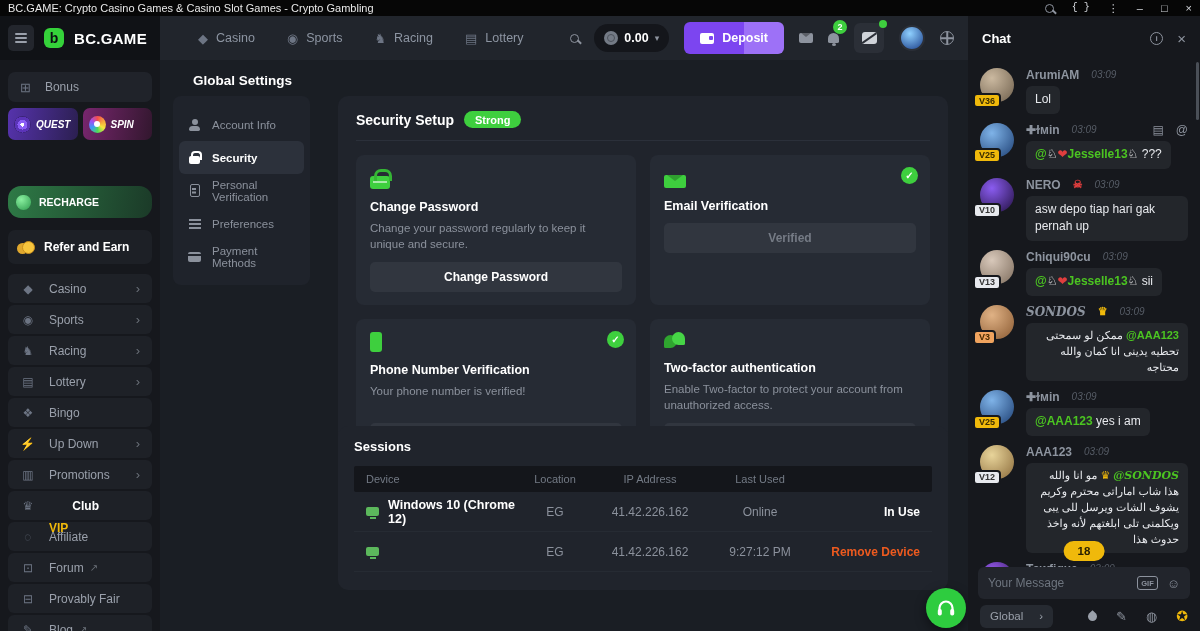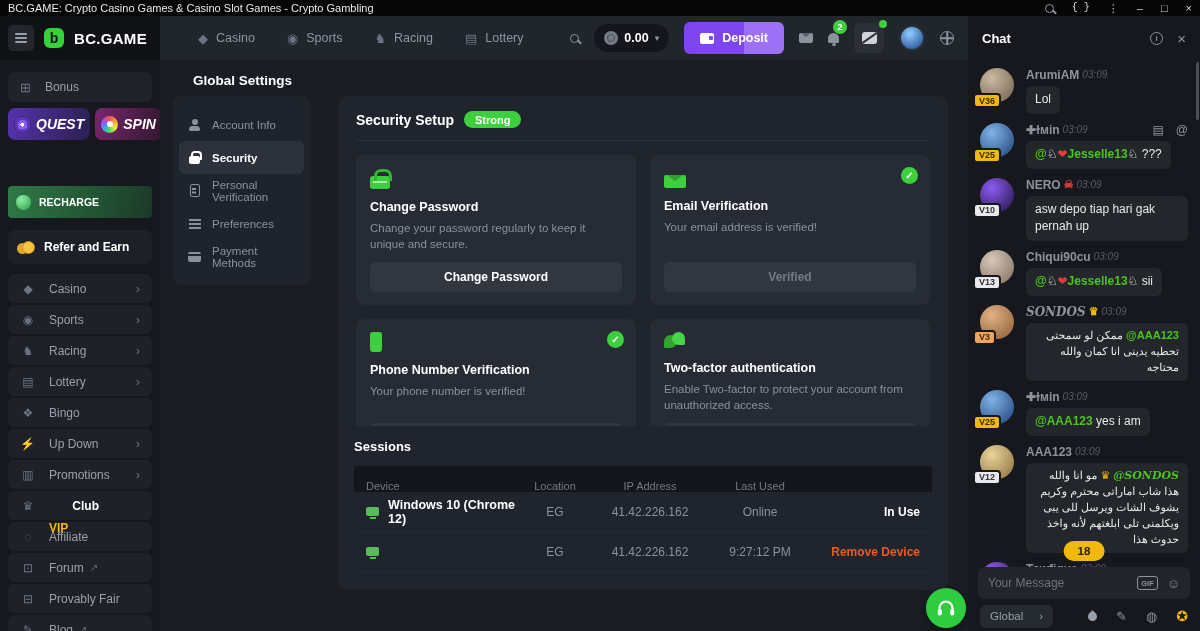--- a/index.html
+++ b/index.html
@@ -46,27 +46,27 @@
   .hdr-av{width:26px;height:26px;border-radius:50%;background:radial-gradient(circle at 40% 30%,#8fd0ff,#1b3f8a);border:2px solid #2b2f37;}
   .i-globe{width:14px;height:14px;border:1.5px solid #8d939e;border-radius:50%;display:inline-block;position:relative;}
   .i-globe::before{content:"";position:absolute;left:50%;top:0;bottom:0;width:1.5px;background:#8d939e;transform:translateX(-50%);}
   .i-globe::after{content:"";position:absolute;top:50%;left:0;right:0;height:1.5px;background:#8d939e;transform:translateY(-50%);}
 
   
   .sidebar{position:absolute;top:60px;left:0;width:160px;bottom:0;background:#16181d;padding:12px 8px;overflow:hidden;}
   .sb-row{height:30px;border-radius:7px;background:#20232a;display:flex;align-items:center;padding:0 12px;margin-bottom:6px;color:#9aa0ab;font-size:12px;gap:14px;cursor:pointer;}
   .gift-ic{color:#6d7584;font-size:13px;}
   .sb-duo{display:flex;gap:5px;margin-bottom:6px;}
-  .sb-duo > div{flex:1;height:32px;border-radius:7px;display:flex;align-items:center;gap:5px;padding:0 6px;color:#fff;font-size:14px;font-weight:800;font-style:italic;cursor:pointer;}
+  .sb-duo > div{flex:1;height:32px;border-radius:7px;display:flex;align-items:center;gap:5px;padding:0 6px;color:#fff;font-size:10px;font-weight:800;font-style:italic;cursor:pointer;}
   .sb-quest{background:linear-gradient(100deg,#5633ad,#2b1f50);}
   .sb-spin{background:linear-gradient(100deg,#78266e,#32172e);}
   .quest-ic{width:17px;height:17px;border-radius:50%;background:radial-gradient(circle,#fff 0 2px,#8a5cf5 2px 5px,#5b34b8 5px 8px,#3a2378 8px);flex:none;}
   .spin-ic{width:17px;height:17px;border-radius:50%;background:conic-gradient(#f54e4e,#f5a33d,#f5e53d,#4ed95a,#3d9df5,#a04ef5,#f54e4e);position:relative;flex:none;}
   .spin-ic::after{content:"";position:absolute;inset:5.5px;border-radius:50%;background:#fff;}
-  .sb-recharge{height:32px;border-radius:4px;background:linear-gradient(100deg,#2e7a46,#1b3a28);display:flex;align-items:center;gap:8px;padding:0 8px;color:#fff;font-weight:800;font-size:10.5px;margin-bottom:12px;cursor:pointer;margin-top:46px;}
+  .sb-recharge{height:32px;border-radius:13px;background:linear-gradient(100deg,#2e7a46,#1b3a28);display:flex;align-items:center;gap:8px;padding:0 8px;color:#fff;font-weight:800;font-size:10.5px;margin-bottom:12px;cursor:pointer;margin-top:46px;}
   .mint-ic{width:15px;height:15px;border-radius:45% 45% 50% 50%;background:radial-gradient(circle at 35% 30%,#8af0a0,#2e9b4e);flex:none;}
   .sb-refer{height:34px;border-radius:7px;background:#1d2026;display:flex;align-items:center;gap:9px;padding:0 9px;color:#fff;font-weight:700;font-size:12px;margin-bottom:10px;cursor:pointer;}
   .coins-ic{width:18px;height:13px;position:relative;flex:none;}
   .coins-ic::before{content:"";position:absolute;left:0;bottom:0;width:11px;height:11px;border-radius:50%;background:#e0a82e;}
   .coins-ic::after{content:"";position:absolute;right:0;top:0;width:11px;height:11px;border-radius:50%;background:#f7c53d;border:1px solid #c98f1e;}
   .sb-item{height:29px;margin-bottom:2px;background:#1e2127;border-radius:6px;display:flex;align-items:center;padding:0 12px;color:#9aa0ab;font-size:12px;cursor:pointer;}
   .sb-item .ic{width:16px;color:#6d7584;font-size:12px;margin-right:13px;text-align:center;flex:none;}
   .sb-item .chev{margin-left:auto;color:#6a7078;font-size:13px;}
   .vip-label{color:#f0b90b;font-weight:800;margin-top:45px;}
   .club-label{color:#fff;font-weight:800;margin-left:4px;}
@@ -108,21 +108,21 @@
   .i-lock-g::after{content:"";position:absolute;left:3px;top:5px;width:14px;height:2px;background:rgba(255,255,255,.55);}
   .i-mail-g{width:22px;height:13px;background:#3ecf3e;border-radius:2px;display:inline-block;position:relative;margin-top:6px;}
   .i-mail-g::after{content:"";position:absolute;left:3px;right:3px;top:0;border-top:6px solid #2f9f2f;border-left:8px solid transparent;border-right:8px solid transparent;}
   .i-phone-g{width:12px;height:20px;background:#3ecf3e;border-radius:3px;display:inline-block;}
   .i-shield-g{display:inline-block;width:22px;height:18px;position:relative;}
   .i-shield-g::before{content:"";position:absolute;left:0;top:3px;width:13px;height:13px;background:#2fa52f;border-radius:50% 50% 50% 12%;}
   .i-shield-g::after{content:"";position:absolute;left:8px;top:0;width:13px;height:13px;background:#46d546;border-radius:50% 50% 12% 50%;}
 
   .sess-panel{top:366px;padding:13px 16px 18px;}
   .sess-title{font-size:13px;font-weight:800;color:#fff;margin-bottom:12px;}
-  .t-head{height:26px;background:#14161b;display:flex;align-items:flex-end;font-size:11px;color:#737a85;padding:0 12px;border-radius:2px;}
+  .t-head{height:26px;background:#14161b;display:flex;align-items:center;font-size:11px;color:#737a85;padding:0 12px;border-radius:2px;}
   .t-row{height:40px;display:flex;align-items:center;padding:0 12px;border-bottom:1px solid #262b33;font-size:12px;color:#8b919c;}
   .c-dev{flex:1;display:flex;align-items:center;gap:9px;}
   .c-dev .dev-name{color:#fff;font-weight:700;font-size:12.5px;}
   .c-loc{width:70px;text-align:center;}
   .c-ip{width:120px;text-align:center;}
   .c-last{width:100px;text-align:center;}
   .c-act{width:110px;text-align:right;font-weight:700;}
   .act-inuse{color:#fff;}
   .act-remove{color:#ed5a1f;cursor:pointer;}
   .i-monitor{width:13px;height:9px;background:#5cb85c;border-radius:2px;display:inline-block;position:relative;flex:none;}
@@ -140,21 +140,21 @@
   .chat-close{font-size:15px;cursor:pointer;}
   .messages{position:absolute;top:44px;left:0;right:0;bottom:64px;padding:8px 12px;overflow:hidden;}
   .chat-scrollbar{position:absolute;right:1px;top:46px;width:3px;height:58px;background:#4a4f57;border-radius:2px;z-index:4;}
   .msg{display:flex;margin-bottom:9px;position:relative;}
   .msg-av{width:34px;height:34px;border-radius:50%;flex:none;position:relative;}
   .v-badge{position:absolute;left:-7px;bottom:-6px;height:15px;padding:0 4px;border-radius:4px;font-size:9px;font-weight:800;display:flex;align-items:center;border:2px solid #16181d;white-space:nowrap;}
   .v-gold{background:#f0b90b;color:#3a2c00;}
   .v-silver{background:#e7e9ee;color:#333;}
   .v-bronze{background:#f0a35e;color:#4a2c00;}
   .msg-body{margin-left:12px;min-width:0;flex:1;}
-  .msg-name{font-size:12px;font-weight:700;color:#8d949f;display:flex;align-items:center;gap:3px;line-height:1.2;}
+  .msg-name{font-size:12px;font-weight:700;color:#8d949f;display:flex;align-items:center;gap:12px;line-height:1.2;}
   .msg-time{font-size:10px;color:#565c66;font-weight:400;font-style:italic;}
   .bubble{display:inline-block;background:#23262b;border-radius:6px;padding:5px 9px;margin-top:4px;font-size:12px;color:#e7e9ed;line-height:1.45;max-width:100%;}
   .mention{color:#4bc421;font-weight:700;}
   .heart{color:#e03e3e;}
   .horse{color:#fff;}
   .skull{color:#e03e3e;font-size:11px;}
   .crown-g{color:#f0b90b;font-size:11px;}
   .rtl{direction:rtl;text-align:right;font-size:11px;}
   .msg-actions{position:absolute;right:0;top:0;display:flex;gap:12px;color:#8d939e;font-size:12px;}
   .serif-name{font-family:"DejaVu Serif",serif;font-style:italic;}
@@ -380,21 +380,20 @@
         <span class="i-lock-g"></span>
         <div class="card-title">Change Password</div>
         <div class="card-desc">Change your password regularly to keep it unique and secure.</div>
         <div class="card-btn">Change Password</div>
       </div>
 
       <div class="card">
         <span class="i-mail-g" style="margin-top:7px;"></span>
         <span class="check-badge">✓</span>
         <div class="card-title">Email Verification</div>
-        <div class="card-desc">Your email address is verified!</div>
         <div class="card-btn muted">Verified</div>
       </div>
 
       <div class="card">
         <span class="i-phone-g"></span>
         <span class="check-badge">✓</span>
         <div class="card-title">Phone Number Verification</div>
         <div class="card-desc">Your phone number is verified!</div>
         <div class="card-btn muted">Verified</div>
       </div>

